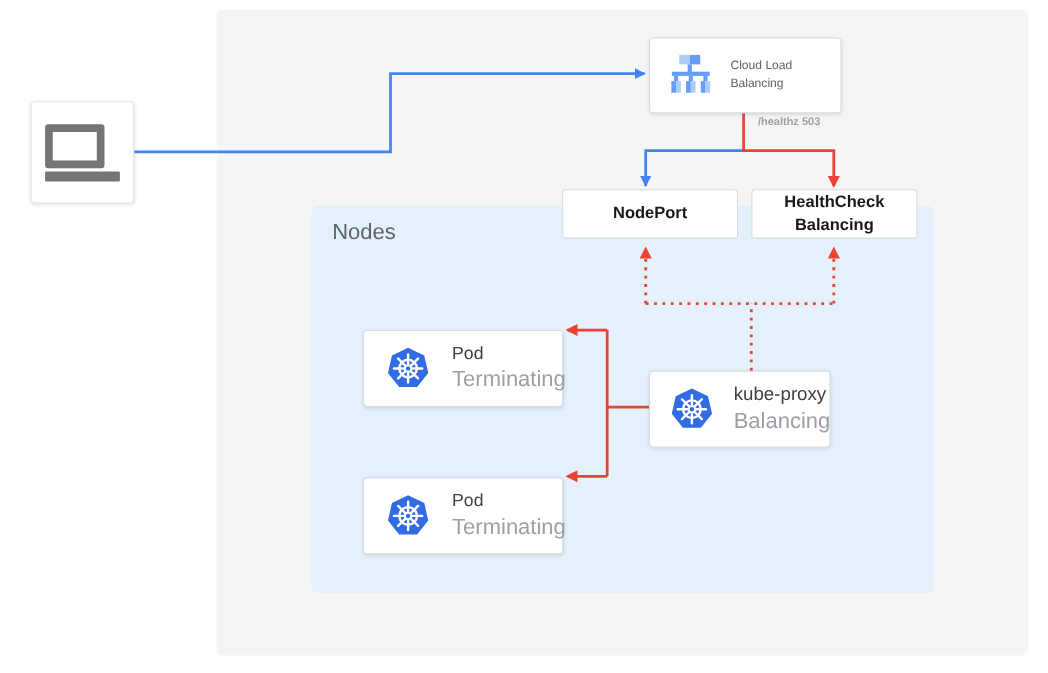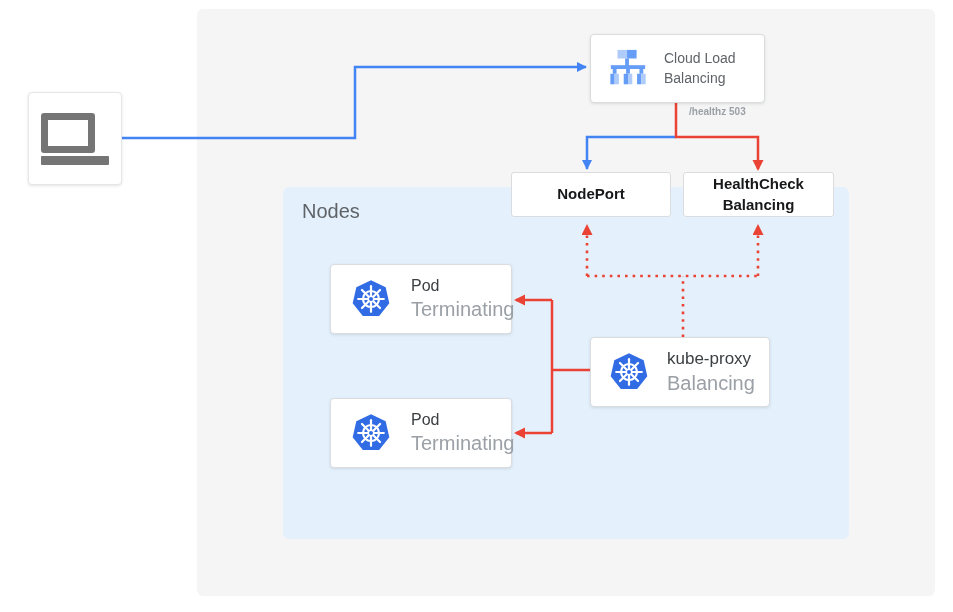--- a/index.html
+++ b/index.html
@@ -31,33 +31,33 @@
   #arrow-red path{fill:var(--red-connector);}
 
   .card{position:absolute;background:#ffffff;border:1px solid var(--card-border);border-radius:4px;
         box-shadow:0 1px 3px rgba(60,64,67,.14);display:flex;align-items:center;}
 
   .laptop-card{left:28px;top:92px;width:94px;height:93px;justify-content:center;flex-direction:column;border-color:#e6e6e6;}
   .laptop-screen{width:54px;height:40px;border:7px solid var(--icon-gray);border-radius:3px;background:#ffffff;}
   .laptop-base{width:68px;height:9px;background:var(--icon-gray);margin-top:3px;border-radius:1px;}
 
   .clb-card{left:590px;top:34px;width:175px;height:69px;padding-left:14px;gap:13px;}
-  .clb-label{font-size:14px;line-height:1.42;color:var(--text-gray);width:86px;}
+  .clb-label{font-size:11px;line-height:1.42;color:var(--text-gray);width:86px;}
 
   .port-box{position:absolute;background:#ffffff;border:1px solid var(--card-border);border-radius:3px;
             display:flex;align-items:center;justify-content:center;text-align:center;
             font-size:15px;font-weight:bold;color:var(--text-black);line-height:1.35;}
   .nodeport-box{left:511px;top:172px;width:160px;height:45px;}
   .hcnp-box{left:683px;top:172px;width:151px;height:45px;}
   .hcnp-box span{display:block;width:120px;}
 
-  .pod-card{width:182px;height:70px;padding-left:20px;gap:20px;}
+  .pod-card{width:182px;height:70px;padding-left:20px;gap:20px;margin-top:36px;}
   .pod1{left:330px;top:264px;}
   .pod2{left:330px;top:398px;}
-  .kp-card{left:590px;top:337px;width:180px;height:70px;padding-left:18px;gap:18px;}
+  .kp-card{left:590px;top:337px;width:165px;height:70px;padding-left:18px;gap:18px;}
 
   .k8s-icon{width:40px;height:40px;flex:0 0 auto;}
   .clb-icon{width:46px;height:42px;flex:0 0 auto;}
 
   .card-text .title{font-size:16px;color:var(--text-dark);margin-bottom:3px;}
   .card-text .subtitle{font-size:20px;color:var(--text-light-gray);}
   .kp-card .card-text .title{font-size:17px;}
 
   .healthz-label{position:absolute;left:689px;top:106px;font-size:10px;font-weight:bold;color:var(--text-light-gray);}
 </style>

